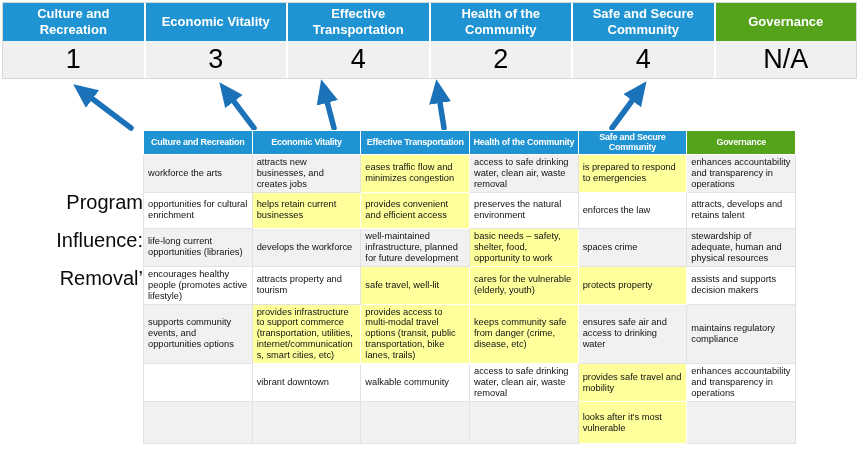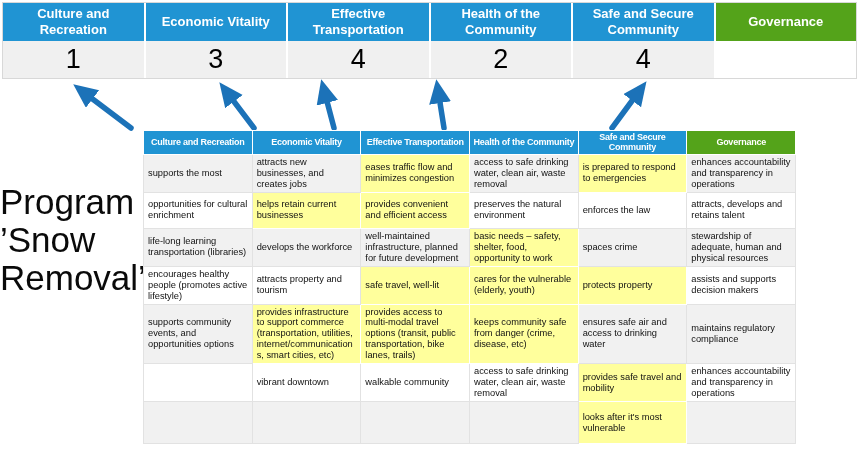--- a/index.html
+++ b/index.html
@@ -26,21 +26,21 @@
   .sum-col.gov .sum-header{background:var(--header-green);}
   .sum-score{height:37px;background:var(--score-bg);display:flex;align-items:center;justify-content:center;font-size:27px;font-weight:400;color:#000;}
   .sum-col + .sum-col .sum-score{border-left:0;}
 
   
   .arrows{position:absolute;left:0;top:0;width:859px;height:465px;pointer-events:none;}
   .arrow{stroke:var(--arrow-blue);stroke-width:5.5;stroke-linecap:round;fill:none;}
   .arrowhead{fill:var(--arrow-blue);}
 
   
-  .program-label{position:absolute;left:0;top:183px;width:143px;text-align:left;font-size:35px;line-height:38px;color:#0A0A0A;font-weight:400;}
+  .program-label{position:absolute;left:0;top:183px;width:143px;text-align:right;font-size:20px;line-height:38px;color:#0A0A0A;font-weight:400;}
 
   
   .matrix-wrap{position:absolute;left:143px;top:130px;width:653px;}
   table.matrix{width:100%;border-collapse:collapse;table-layout:fixed;}
   table.matrix th{background:var(--header-blue);color:#fff;font-weight:bold;font-size:9px;letter-spacing:-0.25px;line-height:1.15;text-align:center;vertical-align:middle;padding:1px 2px;height:23px;border:1px solid #FFFFFF;}
   table.matrix th.gov{background:var(--header-green);}
   table.matrix td{font-size:9.3px;line-height:1.18;vertical-align:middle;padding:2px 4px;border:1px solid var(--cell-border);background:#FFFFFF;overflow-wrap:break-word;color:#111;}
   table.matrix tbody tr:nth-child(odd) td{background:var(--band-gray);}
   table.matrix td.hl{background:var(--highlight-yellow) !important;border-color:#fff;}
   
@@ -74,73 +74,74 @@
     <div class="sum-col">
       <div class="sum-header">Health of the Community</div>
       <div class="sum-score">2</div>
     </div>
     <div class="sum-col">
       <div class="sum-header">Safe and Secure Community</div>
       <div class="sum-score">4</div>
     </div>
     <div class="sum-col gov">
       <div class="sum-header">Governance</div>
+      <div class="sum-score">N/A</div>
     </div>
   </div>
 
   <svg class="arrows" viewBox="0 0 859 465" xmlns="http://www.w3.org/2000/svg">
     <defs>
       <marker id="ah" markerWidth="4.6" markerHeight="4.6" refX="2.4" refY="2" orient="auto">
         <path class="arrowhead" d="M0,0 L4.4,2 L0,4 Z"></path>
       </marker>
     </defs>
     <line class="arrow" x1="131" y1="128" x2="82" y2="91" marker-end="url(#ah)"></line>
     <line class="arrow" x1="254" y1="128" x2="226" y2="91" marker-end="url(#ah)"></line>
     <line class="arrow" x1="334" y1="128" x2="324" y2="90" marker-end="url(#ah)"></line>
     <line class="arrow" x1="444" y1="128" x2="438" y2="90" marker-end="url(#ah)"></line>
     <line class="arrow" x1="612" y1="128" x2="640" y2="90" marker-end="url(#ah)"></line>
   </svg>
 
   <div class="program-label">
     <div>Program</div>
-    <div>’Snow</div>
+    <div>Influence:</div>
     <div>Removal’</div>
   </div>
 
   <div class="matrix-wrap">
     <table class="matrix">
       <thead>
         <tr>
             <th>Culture and Recreation</th>
             <th>Economic Vitality</th>
             <th>Effective Transportation</th>
             <th>Health of the Community</th>
             <th>Safe and Secure Community</th>
             <th class="gov">Governance</th>
           </tr>
       </thead>
       <tbody>
           <tr>
-            <td>supports the most</td>
+            <td>workforce the arts</td>
             <td>attracts new businesses, and creates jobs</td>
             <td class="hl">eases traffic flow and minimizes congestion</td>
             <td>access to safe drinking water, clean air, waste removal</td>
             <td class="hl">is prepared to respond to emergencies</td>
             <td>enhances accountability and transparency in operations</td>
           </tr>
           <tr>
             <td>opportunities for cultural enrichment</td>
             <td class="hl">helps retain current businesses</td>
             <td class="hl">provides convenient and efficient access</td>
             <td>preserves the natural environment</td>
             <td>enforces the law</td>
             <td>attracts, develops and retains talent</td>
           </tr>
           <tr>
-            <td>life-long learning transportation (libraries)</td>
+            <td>life-long current opportunities (libraries)</td>
             <td>develops the workforce</td>
             <td>well-maintained infrastructure, planned for future development</td>
             <td class="hl">basic needs – safety, shelter, food, opportunity to work</td>
             <td>spaces crime</td>
             <td>stewardship of adequate, human and physical resources</td>
           </tr>
           <tr>
             <td>encourages healthy people (promotes active lifestyle)</td>
             <td>attracts property and tourism</td>
             <td class="hl">safe travel, well-lit</td>

